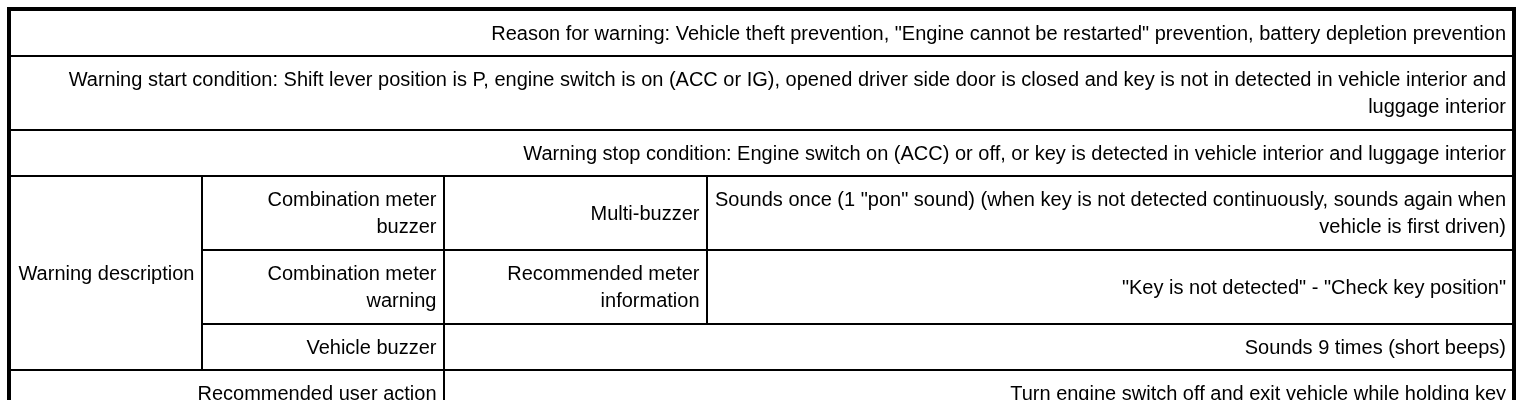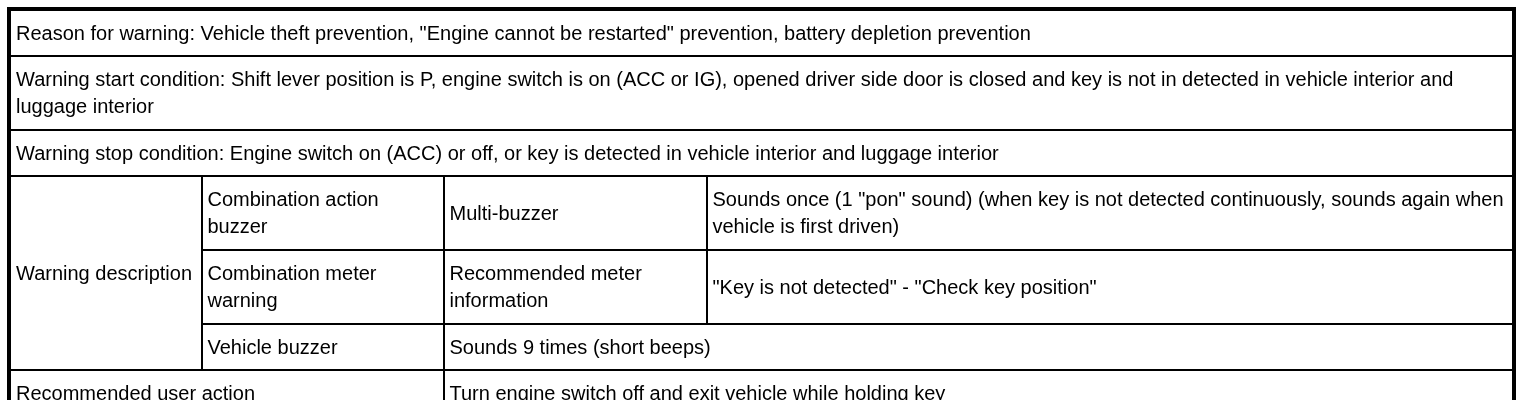--- a/index.html
+++ b/index.html
@@ -10,20 +10,21 @@
     height: 400px;
     overflow: hidden;
   }
   .page {
     position: relative;
     width: 1520px;
     height: 400px;
     background: #ffffff;
     font-family: "Liberation Sans", "DejaVu Sans", sans-serif;
     color: #000000;
+    text-align: right;
   }
   table.warning-table {
     position: absolute;
     left: 8px;
     top: 8px;
     width: 1504px;
     border-collapse: collapse;
     table-layout: fixed;
     background: #ffffff;
   }
@@ -61,21 +62,21 @@
         <td colspan="4">Reason for warning: Vehicle theft prevention, "Engine cannot be restarted" prevention, battery depletion prevention</td>
       </tr>
       <tr class="r-double">
         <td colspan="4">Warning start condition: Shift lever position is P, engine switch is on (ACC or IG), opened driver side door is closed and key is not in detected in vehicle interior and luggage interior</td>
       </tr>
       <tr class="r-single">
         <td colspan="4">Warning stop condition: Engine switch on (ACC) or off, or key is detected in vehicle interior and luggage interior</td>
       </tr>
       <tr class="r-double">
         <td rowspan="3">Warning description</td>
-        <td>Combination action buzzer</td>
+        <td>Combination meter buzzer</td>
         <td>Multi-buzzer</td>
         <td>Sounds once (1 "pon" sound) (when key is not detected continuously, sounds again when vehicle is first driven)</td>
       </tr>
       <tr class="r-double">
         <td>Combination meter warning</td>
         <td>Recommended meter information</td>
         <td>"Key is not detected" - "Check key position"</td>
       </tr>
       <tr class="r-single">
         <td>Vehicle buzzer</td>

